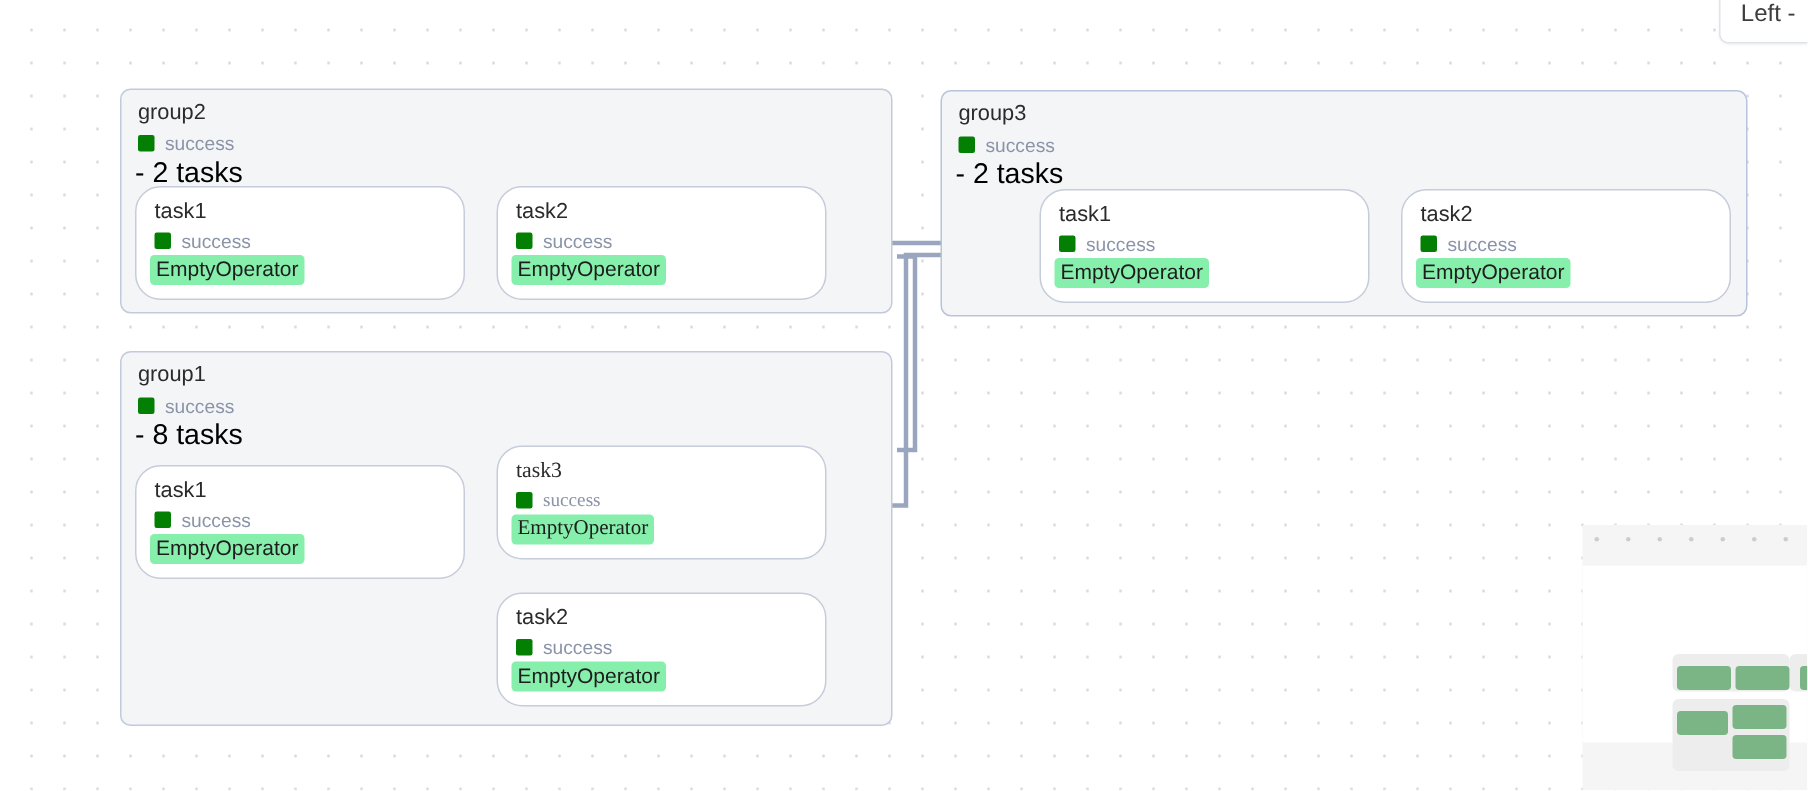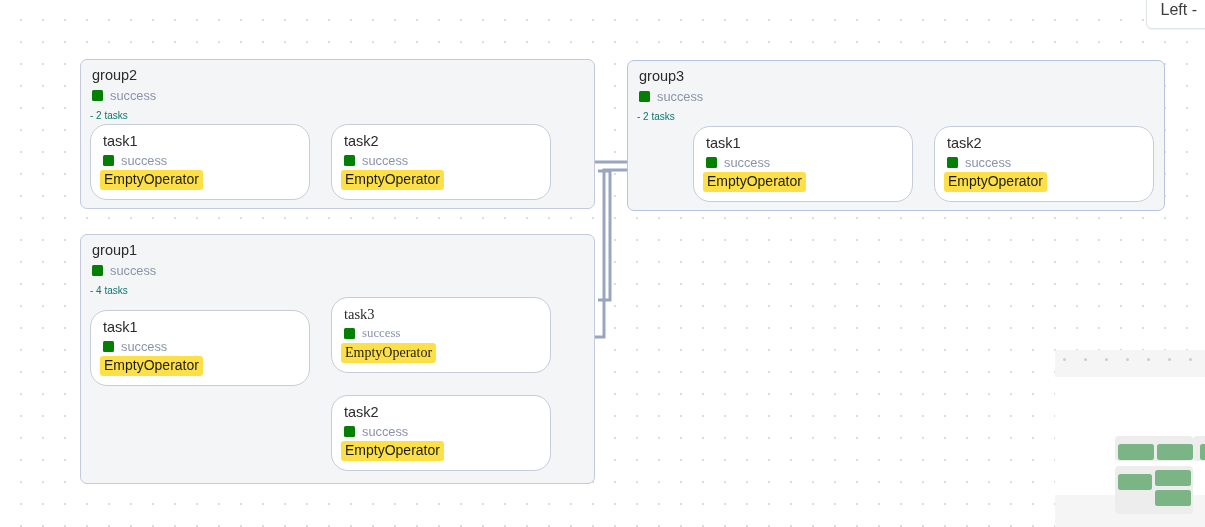--- a/index.html
+++ b/index.html
@@ -56,22 +56,22 @@
     align-items: center;
     gap: 7px;
     line-height: 15px;
   }
   .group-status .sq { width: 11px; height: 11px; background: #038003; border-radius: 1.5px; display:inline-block; }
   .group-status .txt { font-size: 12.8px; color: #8a93a8; }
 
   .group-tasks-link {
     position: absolute;
     left: 9px; top: 48px;
-    font-size: 10px;
-    color: #0f766e;
+    font-size: 19px;
+    color: #000000;
     line-height: 16px;
     cursor: pointer;
     white-space: nowrap;
   }
 
   
   .task-node {
     position: absolute;
     background: #ffffff;
     border: 1.2px solid #c6ccda;
@@ -95,21 +95,21 @@
     line-height: 15px;
   }
   .task-status .sq { width: 11px; height: 11px; background: #038003; border-radius: 1.5px; display:inline-block; }
   .task-status .txt { font-size: 12.8px; color: #8a93a8; }
 
   .task-operator {
     position: absolute;
     left: 9px; top: 45px;
     font-size: 14px;
     color: #1d1d1d;
-    background: #fde047;
+    background: #86efac;
     border-radius: 3px;
     padding: 1px 4px 2px 4px;
     line-height: 17px;
     white-space: nowrap;
   }
 
   
   .layout-button {
     position: absolute;
     right: -7px; top: -8px;
@@ -232,21 +232,21 @@
     </div>
     <div class="task-operator">EmptyOperator</div>
   </div>
 
   <div class="group-node" style="left:80px; top:234px; width:515px; height:250px;">
     <div class="group-title">group1</div>
     <div class="group-status">
       <span class="sq"></span>
       <span class="txt">success</span>
     </div>
-    <div class="group-tasks-link">- 4 tasks</div>
+    <div class="group-tasks-link">- 8 tasks</div>
   </div>
 
   <div class="task-node" style="left:90px; top:310px; width:220px; height:76px;">
     <div class="task-title">task1</div>
     <div class="task-status">
       <span class="sq"></span>
       <span class="txt">success</span>
     </div>
     <div class="task-operator">EmptyOperator</div>
   </div>

